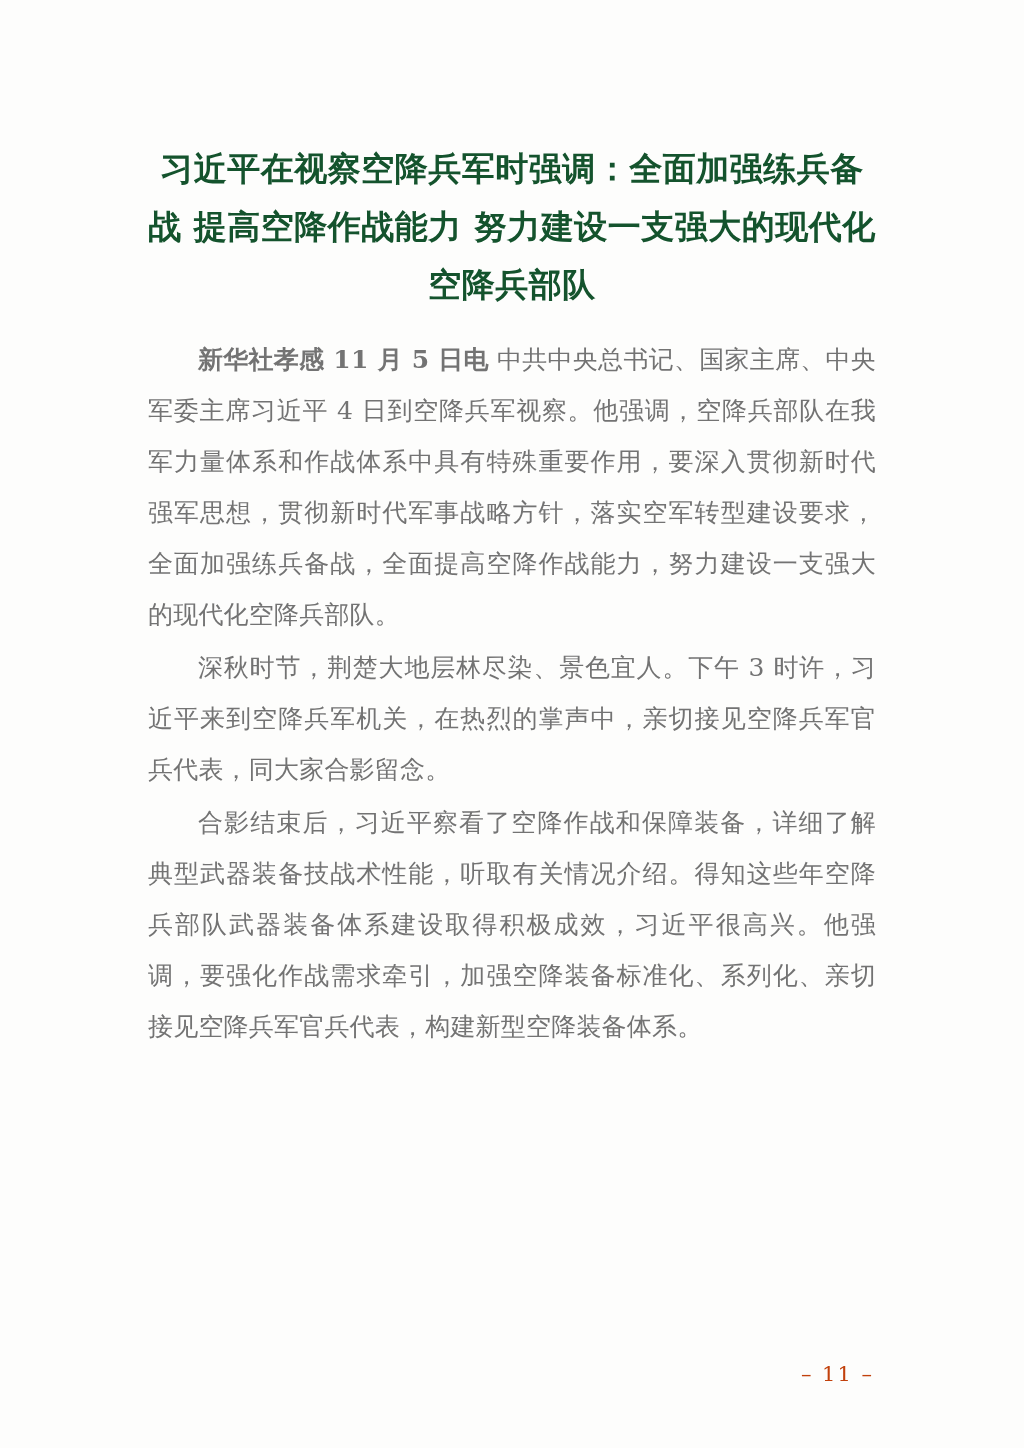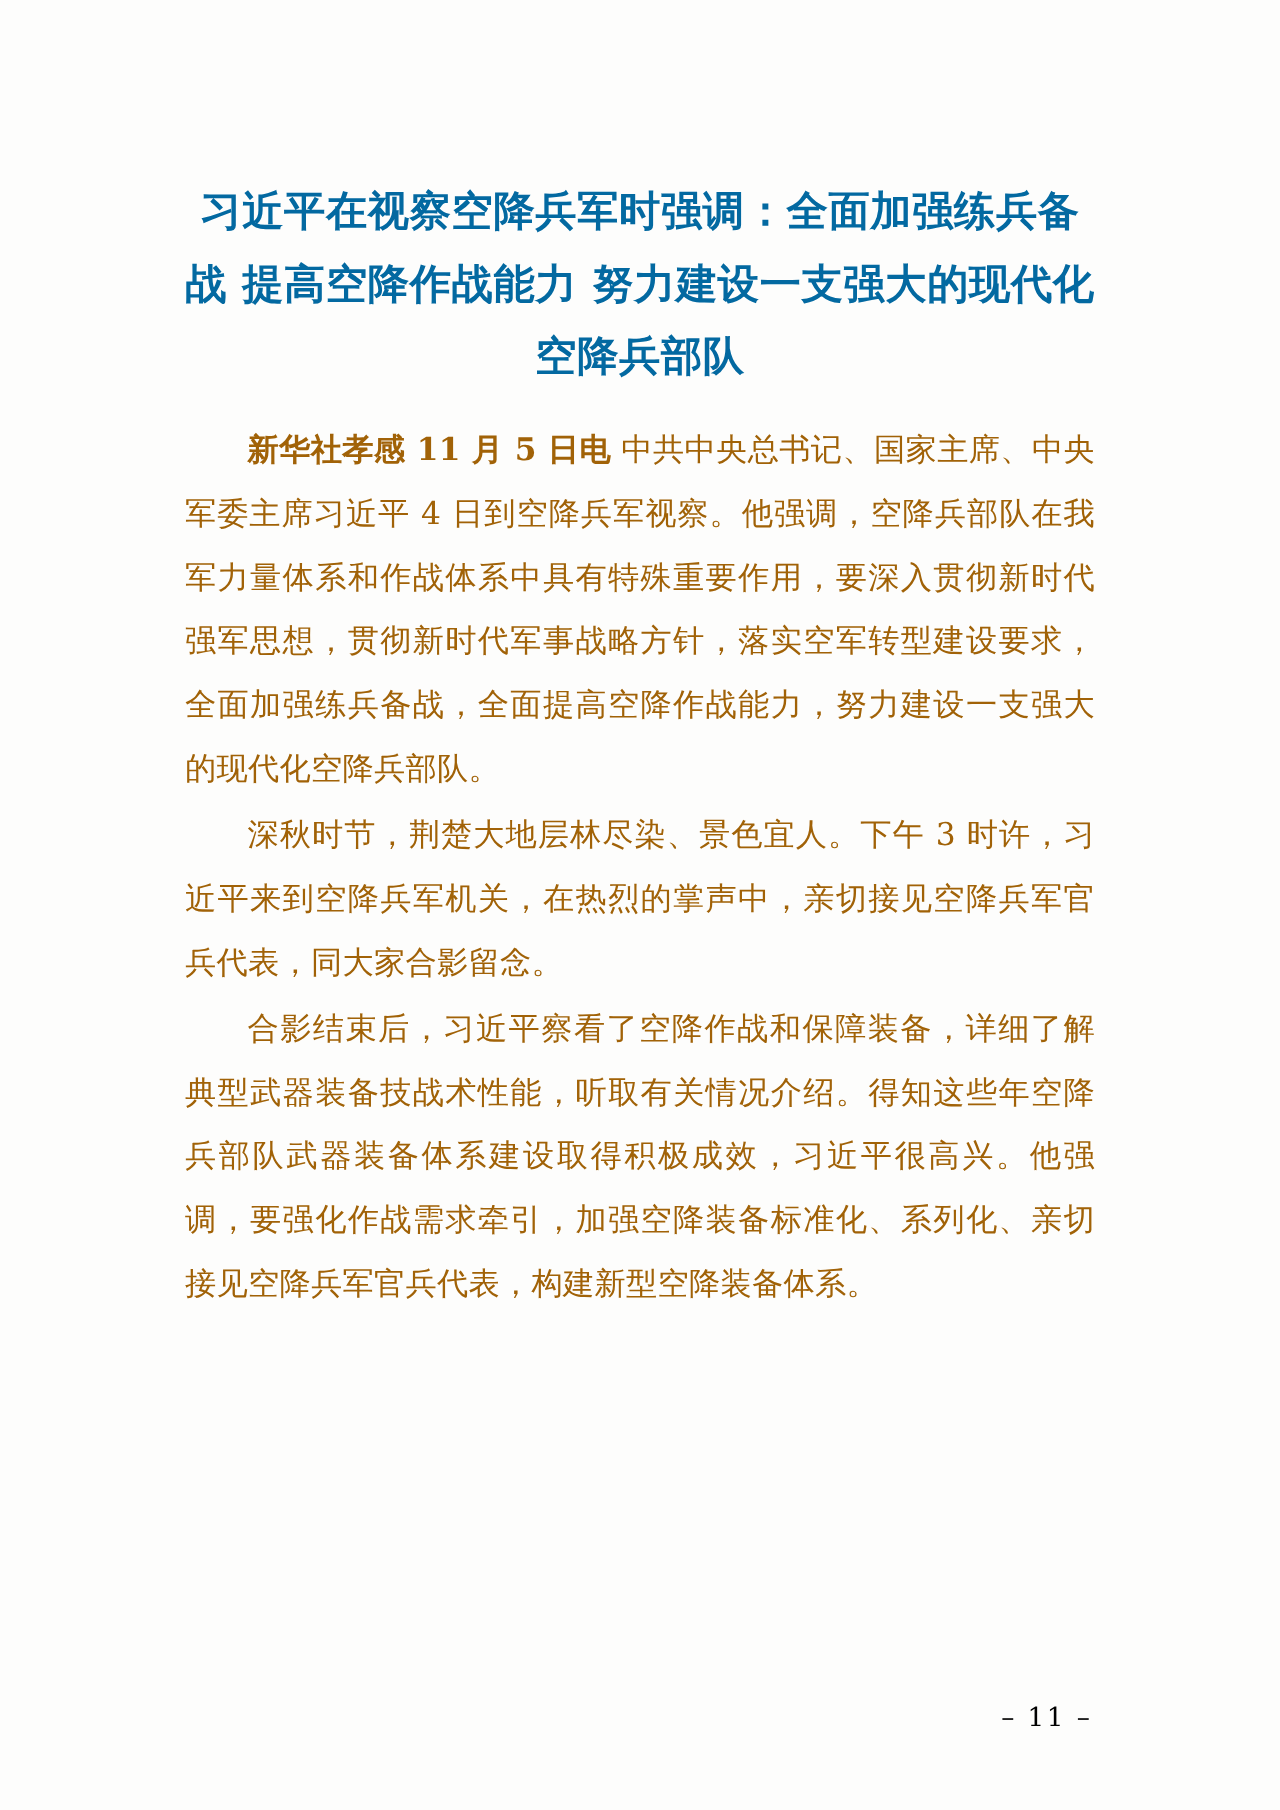--- a/index.html
+++ b/index.html
@@ -30,42 +30,42 @@
     width: 728px;
   }
   .doc-title {
     font-family: "DejaVu Serif", "Liberation Serif", serif;
     font-weight: bold;
     font-size: 33px;
     line-height: 58px;
     text-align: center;
     letter-spacing: 0.5px;
     margin: 0 0 20px 0;
-    color: #0369a1;
+    color: #14532d;
   }
   .para {
     font-size: 25px;
     line-height: 51px;
     text-align: justify;
     text-justify: inter-ideograph;
     margin: 0 0 2px 0;
     text-indent: 2em;
-    color: #a16207;
+    color: #737373;
     letter-spacing: 0.2px;
   }
   .para .lead {
     font-weight: bold;
   }
   .page-number {
     position: absolute;
     right: 150px;
     bottom: 62px;
     font-size: 21px;
     letter-spacing: 2px;
-    color: #000000;
+    color: #c2410c;
     font-family: "DejaVu Serif", "Liberation Serif", serif;
   }
 </style>
 </head>
 <body>
 
 <div class="page">
   <div class="content">
 
     <h1 class="doc-title">习近平在视察空降兵军时强调：全面加强练兵备战 提高空降作战能力 努力建设一支强大的现代化空降兵部队</h1>

